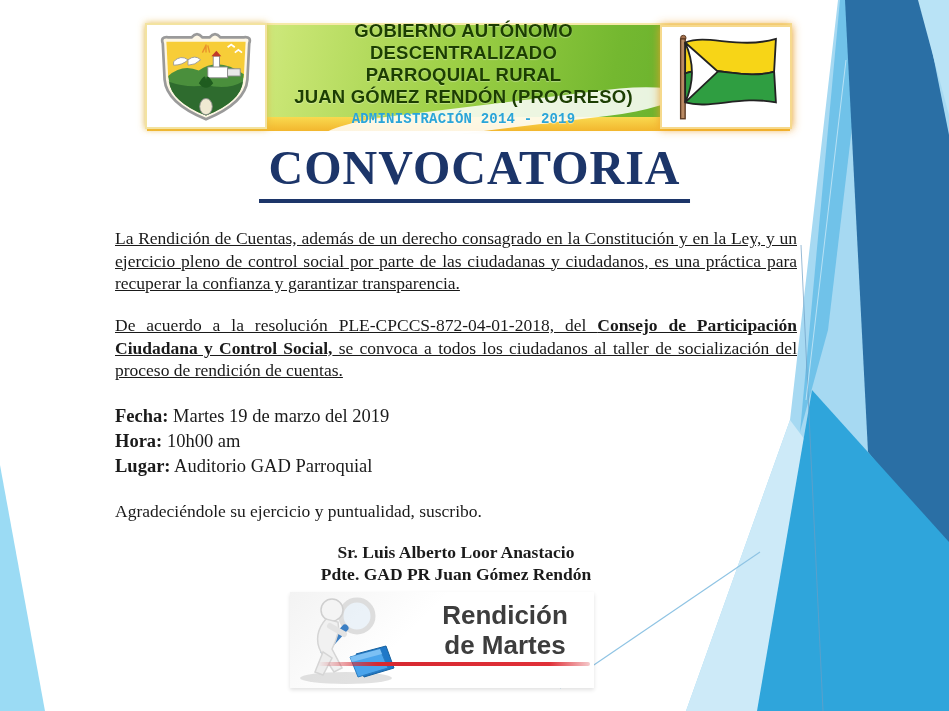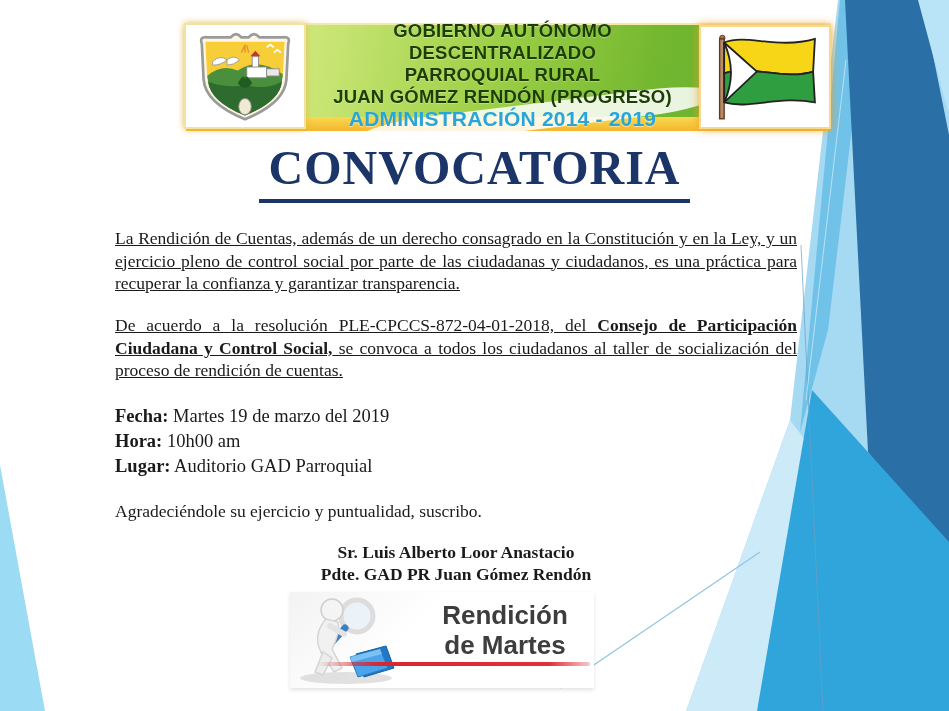--- a/index.html
+++ b/index.html
@@ -12,21 +12,20 @@
     font-family:"Liberation Serif", serif;
     color:#1a1a1a;
   }
   .bg-svg{position:absolute;left:0;top:0;width:949px;height:711px;}
 
   
   .banner{
     position:absolute;left:147px;top:25px;width:643px;height:100px;
     background:linear-gradient(100deg,#e9f6b4 0%,#c8e573 22%,#9ccf45 48%,#74b830 72%,#5aa82c 100%);
     box-shadow:0 0 0 2px #f6e9a8, 0 2px 6px rgba(180,150,40,.45);
-    margin-left:39px;
   }
   .banner-yellow-strip{
     position:absolute;left:0;bottom:-6px;width:100%;height:14px;
     background:linear-gradient(180deg,#f9d94f,#f2b62e);
   }
   .banner-swoosh{
     position:absolute;right:110px;bottom:-4px;width:360px;height:26px;
     background:rgba(255,255,255,.85);
     transform:rotate(-7deg);
     border-radius:40%/100%;
@@ -45,21 +44,21 @@
   }
   .banner-text{
     position:absolute;left:120px;right:130px;top:4px;bottom:4px;
     display:flex;flex-direction:column;justify-content:center;
     text-align:center;
     font-family:"Liberation Sans", sans-serif;
     font-weight:bold;
   }
   .banner-line{font-size:18.5px;line-height:22px;letter-spacing:.2px;}
   .banner-line.green{color:#1c3e02;text-shadow:0 1px 1px rgba(255,255,255,.35);}
-  .banner-line.blue{color:#2aa5d8;font-size:21px;text-shadow:0 1px 1px rgba(255,255,255,.5);}
+  .banner-line.blue{color:#2aa5d8;font-size:14px;text-shadow:0 1px 1px rgba(255,255,255,.5);font-family:Liberation Mono, monospace;}
 
   
   .title{
     position:absolute;top:140px;left:50%;transform:translateX(-50%);
     margin:0;white-space:nowrap;
     font-family:"Liberation Serif", serif;
     font-weight:bold;font-size:48px;letter-spacing:1px;
     color:#1c3569;
     border-bottom:4px solid #1c3569;
     padding:0 10px 4px 10px;

